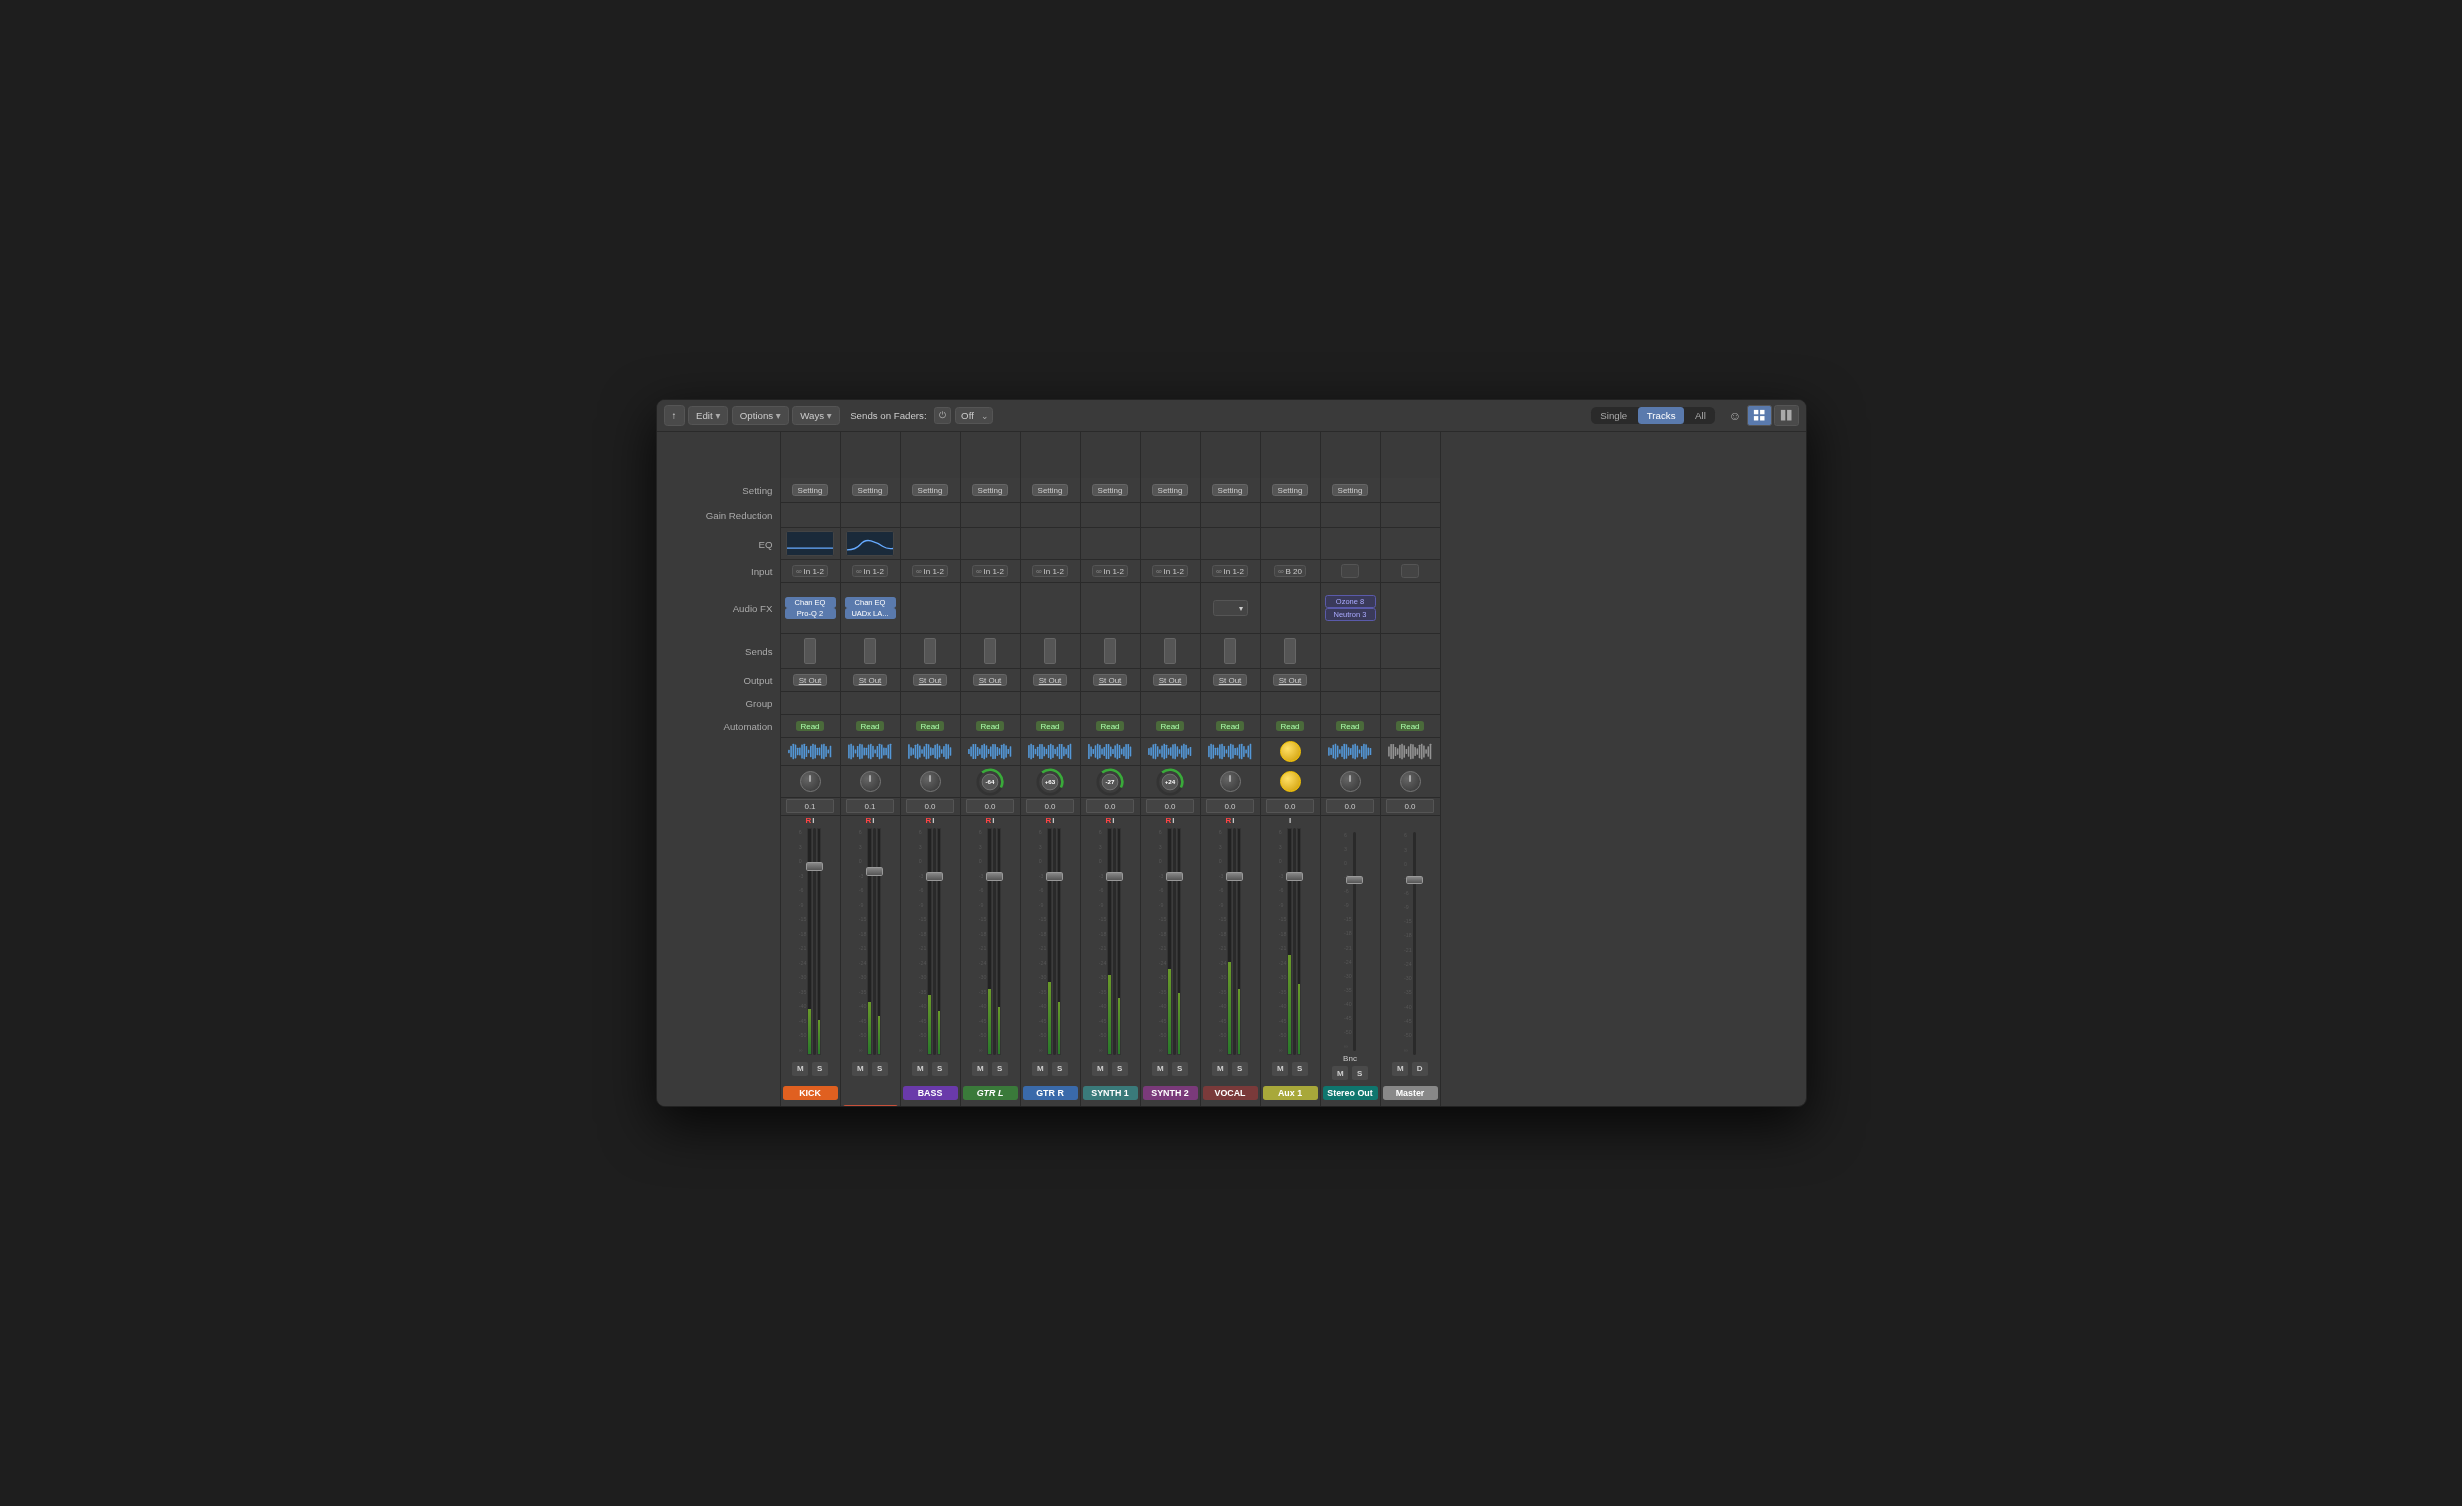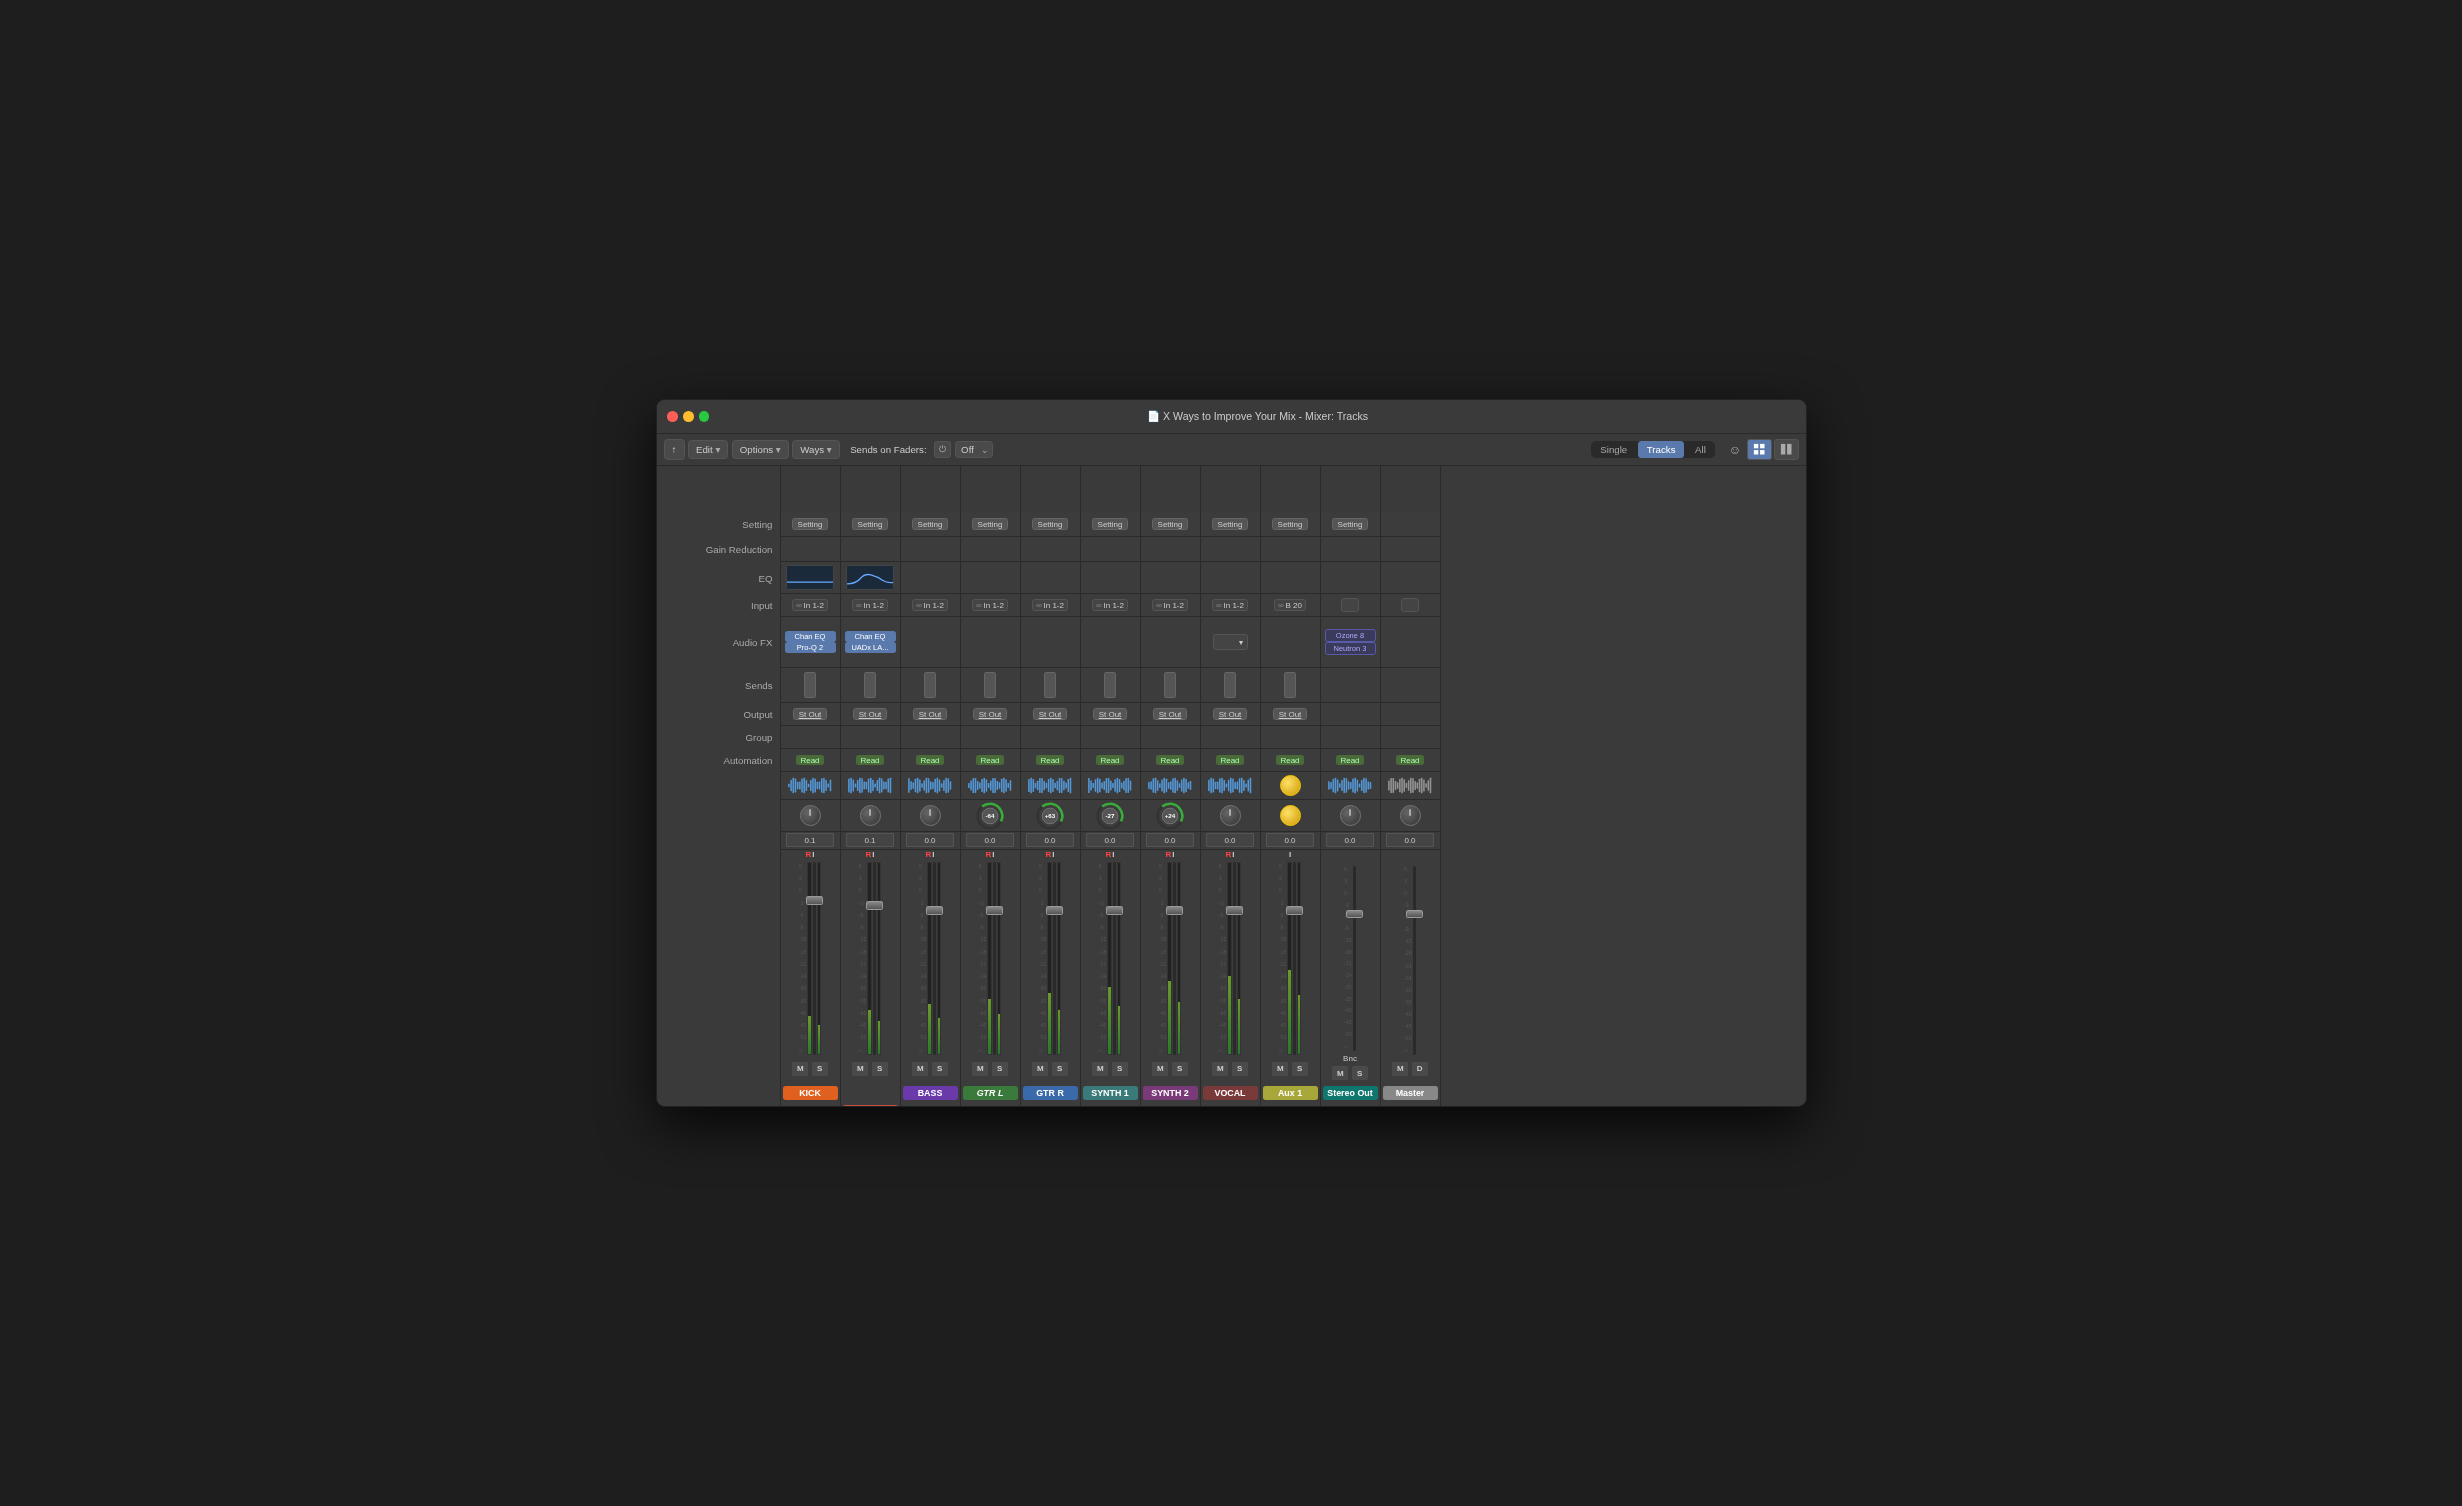--- a/index.html
+++ b/index.html
@@ -455,31 +455,20 @@
       border: none;
       background: #4a4a4a;
       color: #ccc;
     }
   </style>
 </head>
 <body>
 
 <div class="window">
 
-  <div class="title-bar">
-    <div class="traffic-lights">
-      <div class="traffic-light tl-close"></div>
-      <div class="traffic-light tl-min"></div>
-      <div class="traffic-light tl-max"></div>
-    </div>
-    <div class="title-text">
-      <span>📄 </span>
-      <span>X Ways to Improve Your Mix - Mixer: Tracks</span>
-    </div>
-  </div>
 
   <div class="toolbar">
     <div class="toolbar-back">
       <span>↑</span>
     </div>
     <button class="toolbar-btn">
       <span>Edit</span>
       <span style="color:#aaa;">▾</span>
     </button>
     <button class="toolbar-btn">

